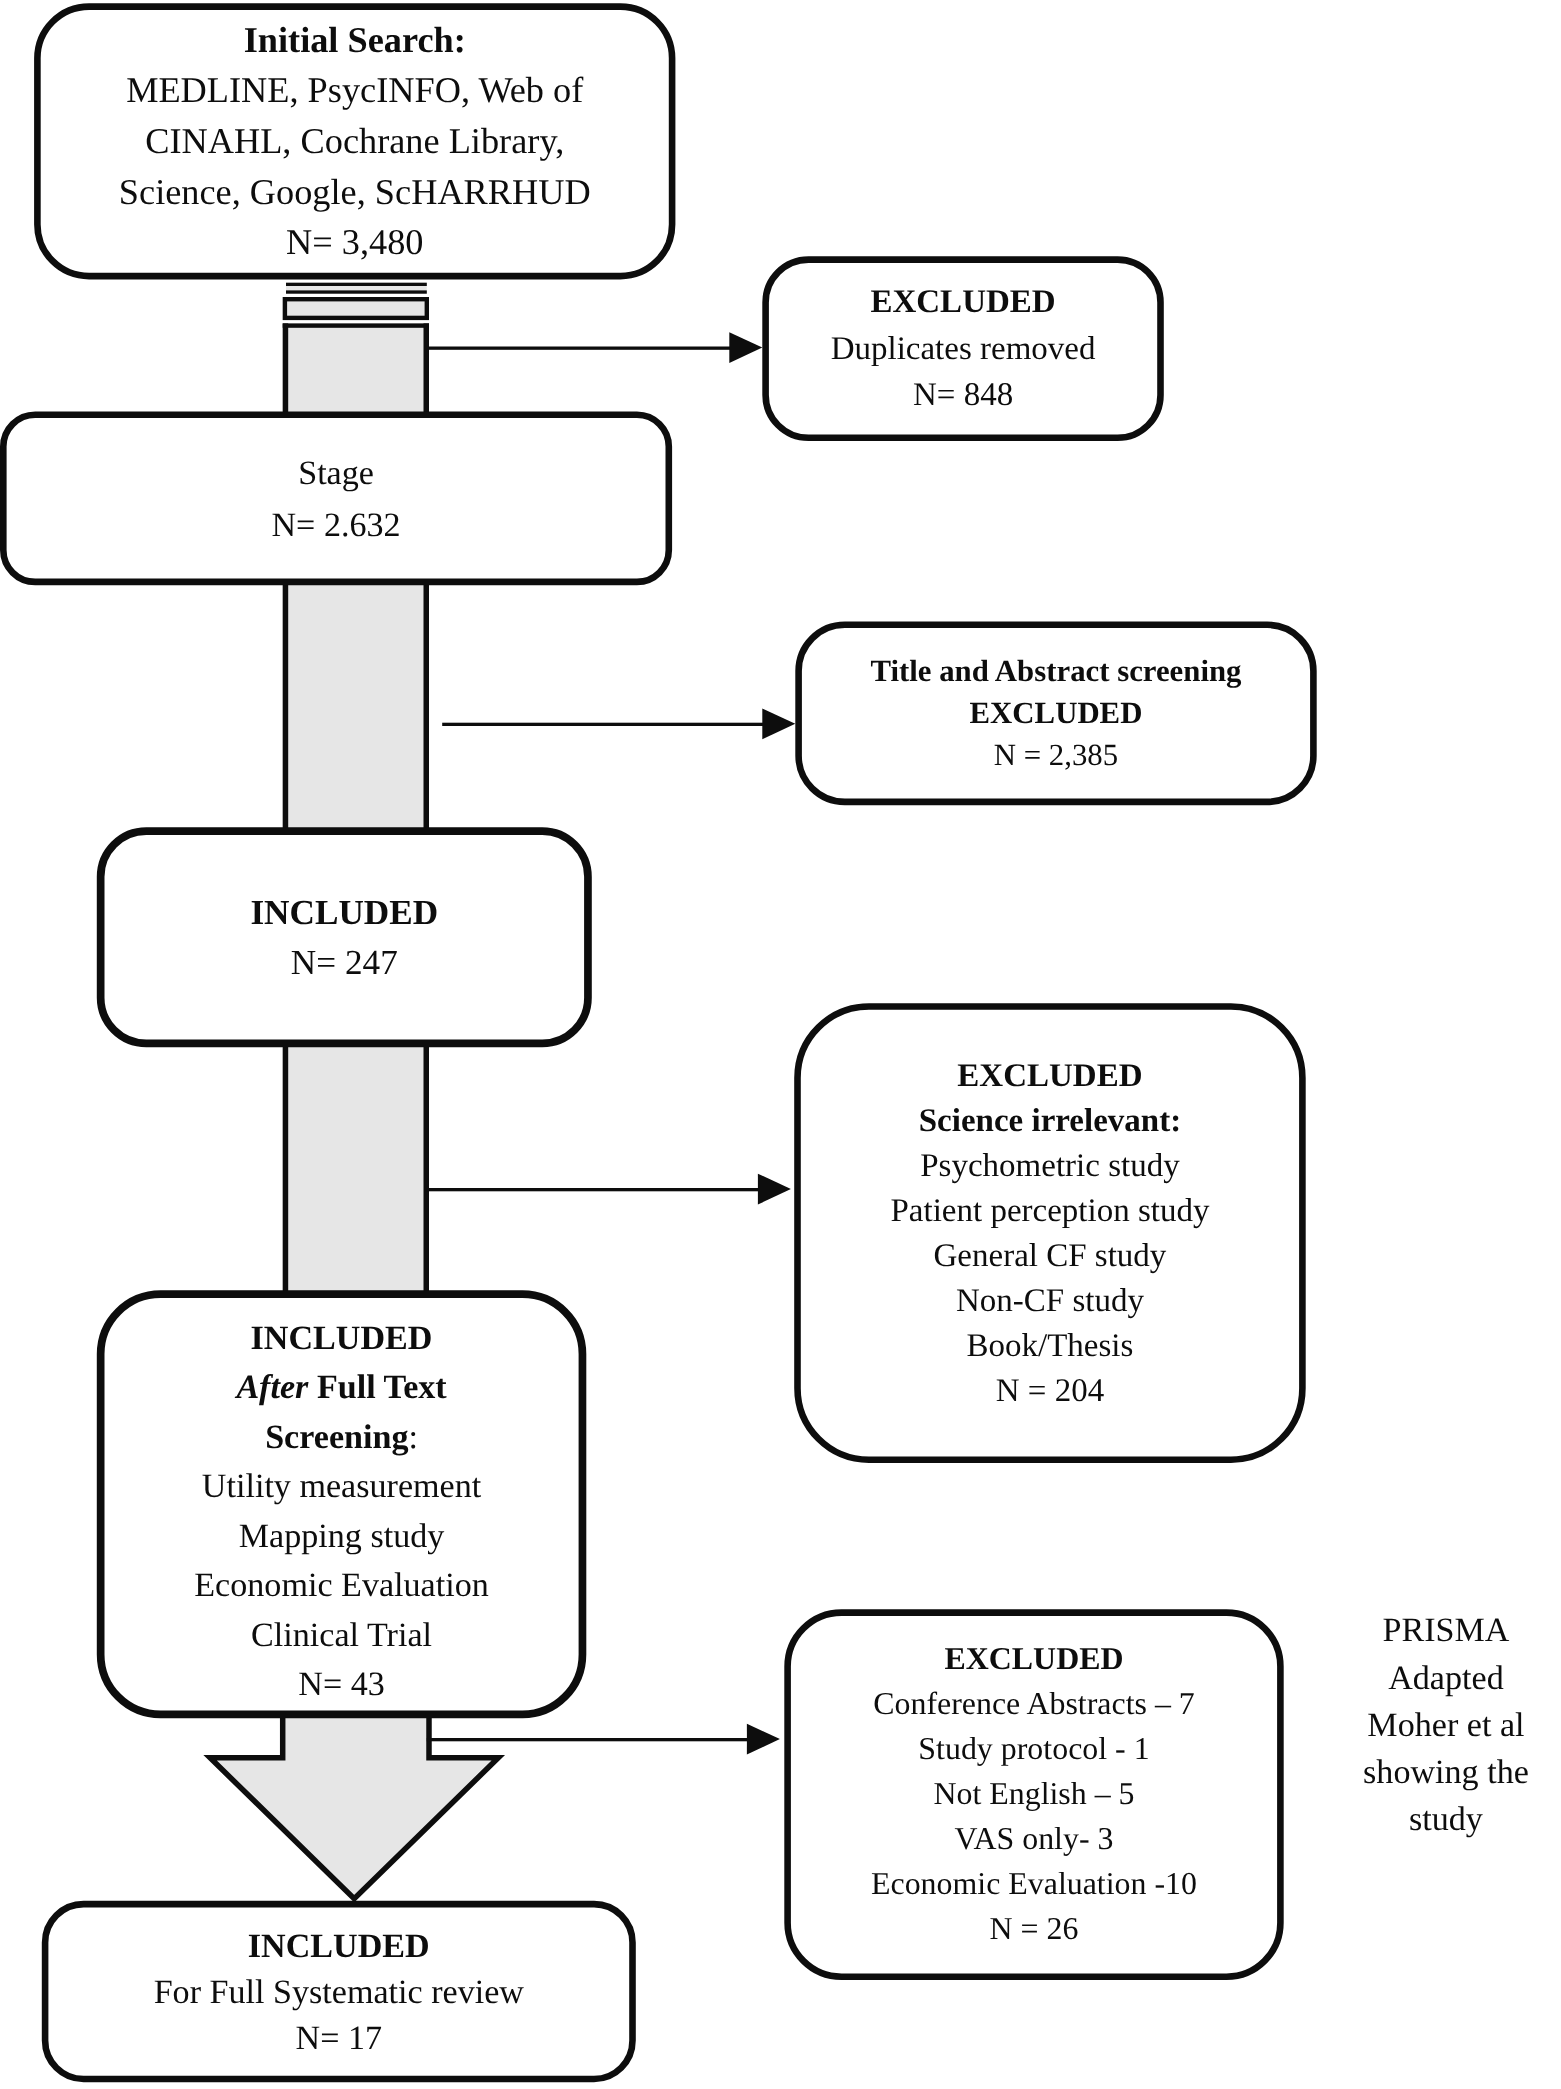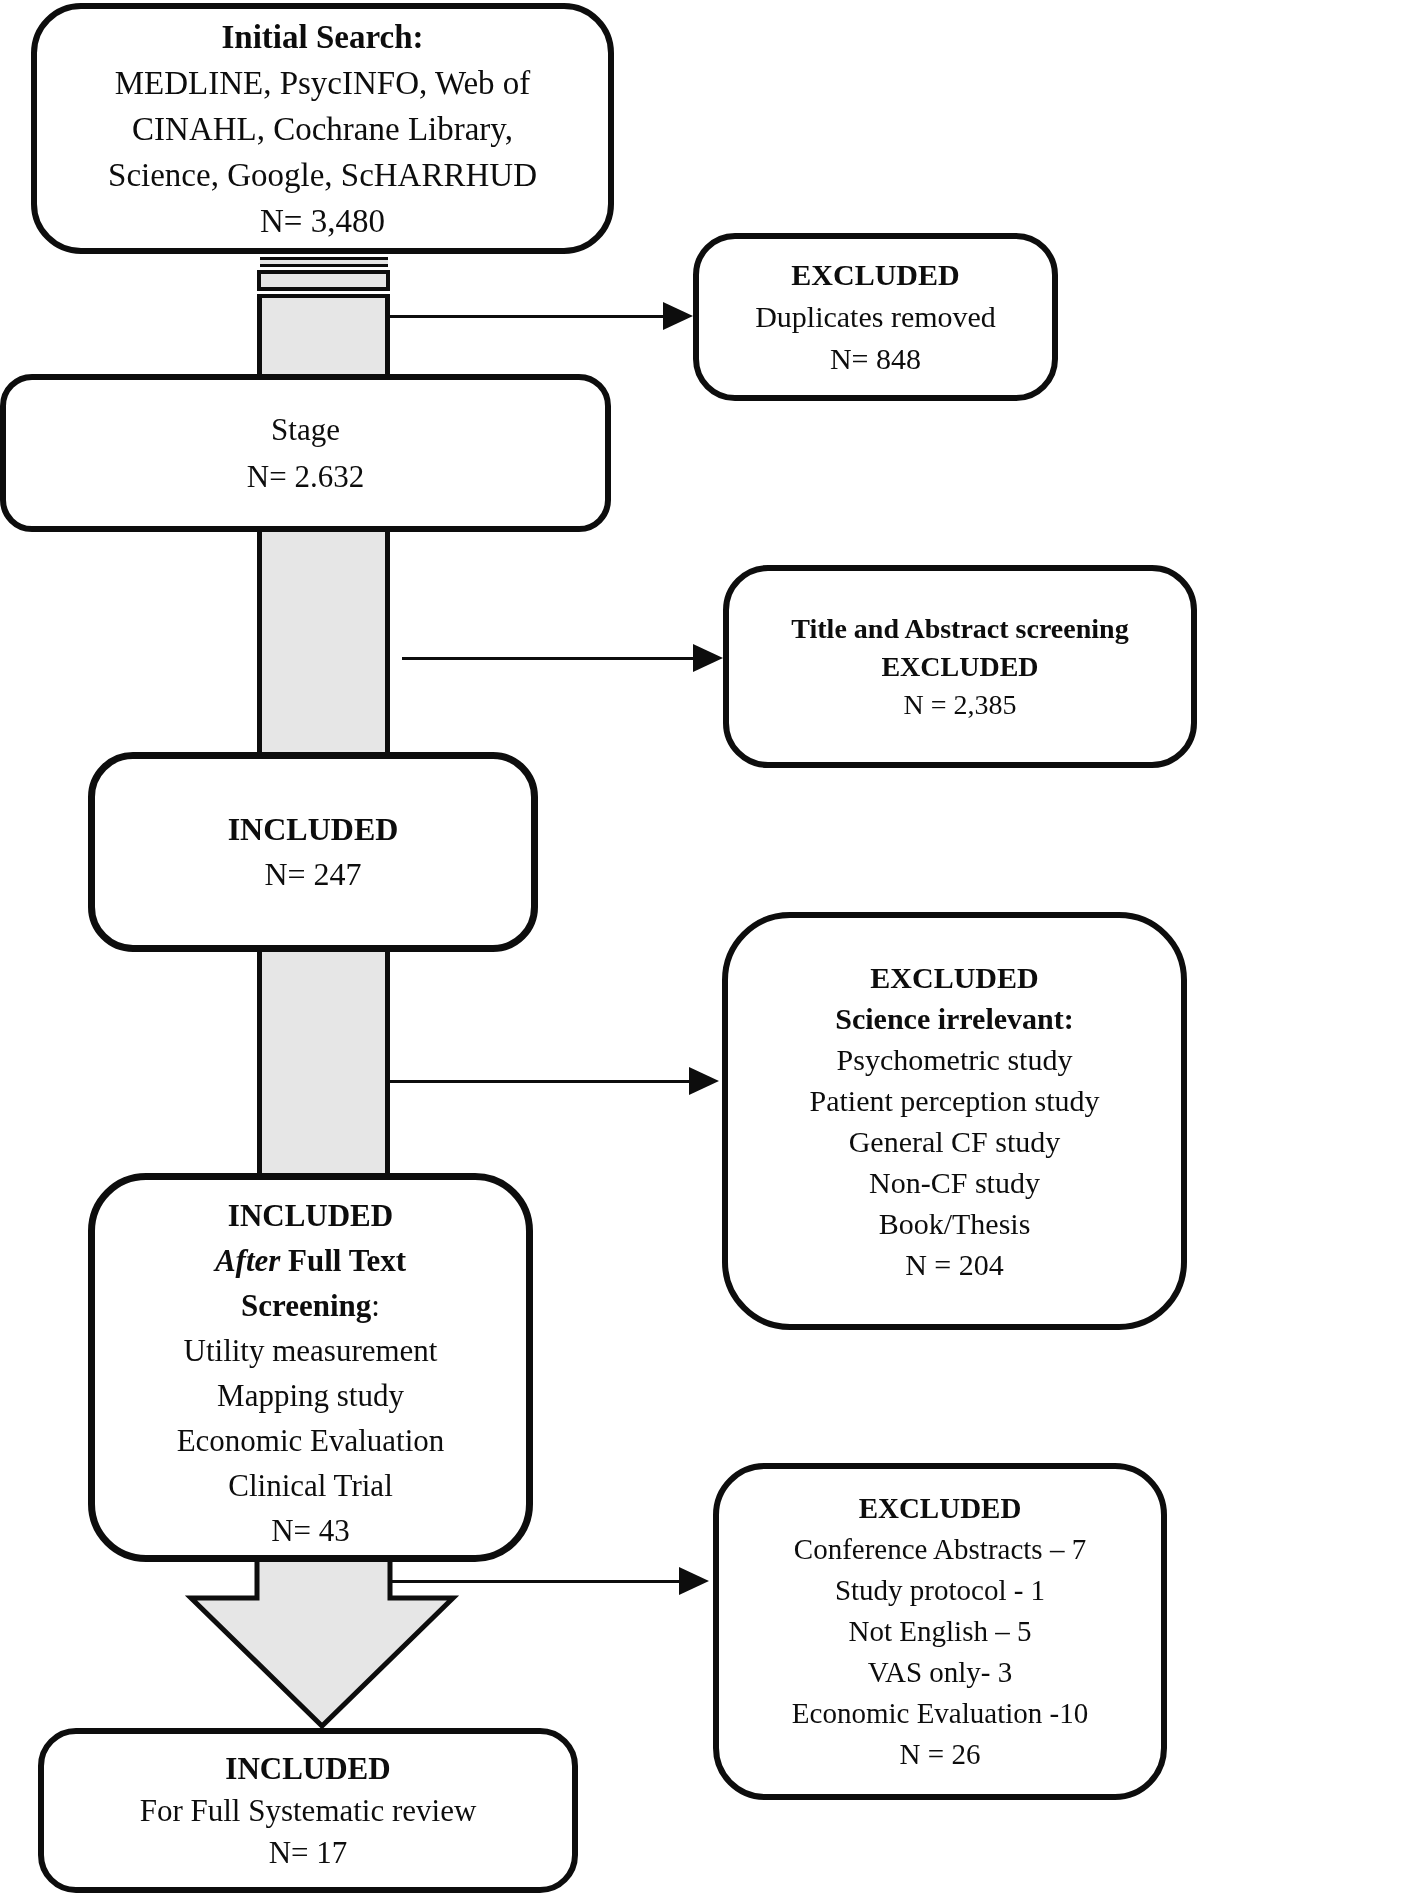--- a/index.html
+++ b/index.html
@@ -22,21 +22,21 @@
   .ahead{position:absolute;width:0;height:0;border-top:14px solid transparent;
          border-bottom:14px solid transparent;border-left:30px solid #0d0d0d;z-index:1;}
   .bigarrow{position:absolute;z-index:1;}
   
   #caption{position:absolute;left:1210px;top:1460px;width:209px;text-align:center;
            font-size:31px;line-height:43px;z-index:1;}
   
   #box-initial{left:31px;top:3px;width:583px;height:251px;border-radius:50px;font-size:33px;line-height:46px;}
   #box-dup{left:693px;top:233px;width:365px;height:168px;border-radius:42px;font-size:30px;line-height:42px;}
   #box-firststage{left:0px;top:374px;width:611px;height:158px;border-radius:32px;font-size:31px;line-height:47px;}
-  #box-tas{left:723px;top:565px;width:474px;height:203px;border-radius:45px;font-size:28px;line-height:38px;}
+  #box-tas{left:723px;top:565px;width:474px;height:167px;border-radius:45px;font-size:28px;line-height:38px;}
   #box-inc247{left:88px;top:752px;width:450px;height:200px;border-radius:45px;border-width:7px;font-size:32px;line-height:45px;}
   #box-review{left:722px;top:912px;width:465px;height:418px;border-radius:68px;font-size:30px;line-height:41px;}
   #box-fulltext{left:88px;top:1173px;width:445px;height:389px;border-radius:58px;border-width:7px;font-size:31px;line-height:45px;padding-top:10px;}
   #box-exfull{left:713px;top:1463px;width:454px;height:337px;border-radius:52px;font-size:29px;line-height:41px;}
   #box-final{left:38px;top:1728px;width:540px;height:165px;border-radius:38px;font-size:31px;line-height:42px;}
 </style>
 </head>
 <body>
 
 <div id="stage">
@@ -124,14 +124,21 @@
     <div class="ln">Economic Evaluation -10</div>
     <div class="ln">N = 26</div>
   </div>
 
   <div class="box" id="box-final">
     <div class="ln b">INCLUDED</div>
     <div class="ln">For Full Systematic review</div>
     <div class="ln">N= 17</div>
   </div>
 
+  <div id="caption">
+    <div class="ln">PRISMA</div>
+    <div class="ln">Adapted</div>
+    <div class="ln">Moher et al</div>
+    <div class="ln">showing the</div>
+    <div class="ln">study</div>
+  </div>
 
 </div>
 
 </body></html>

